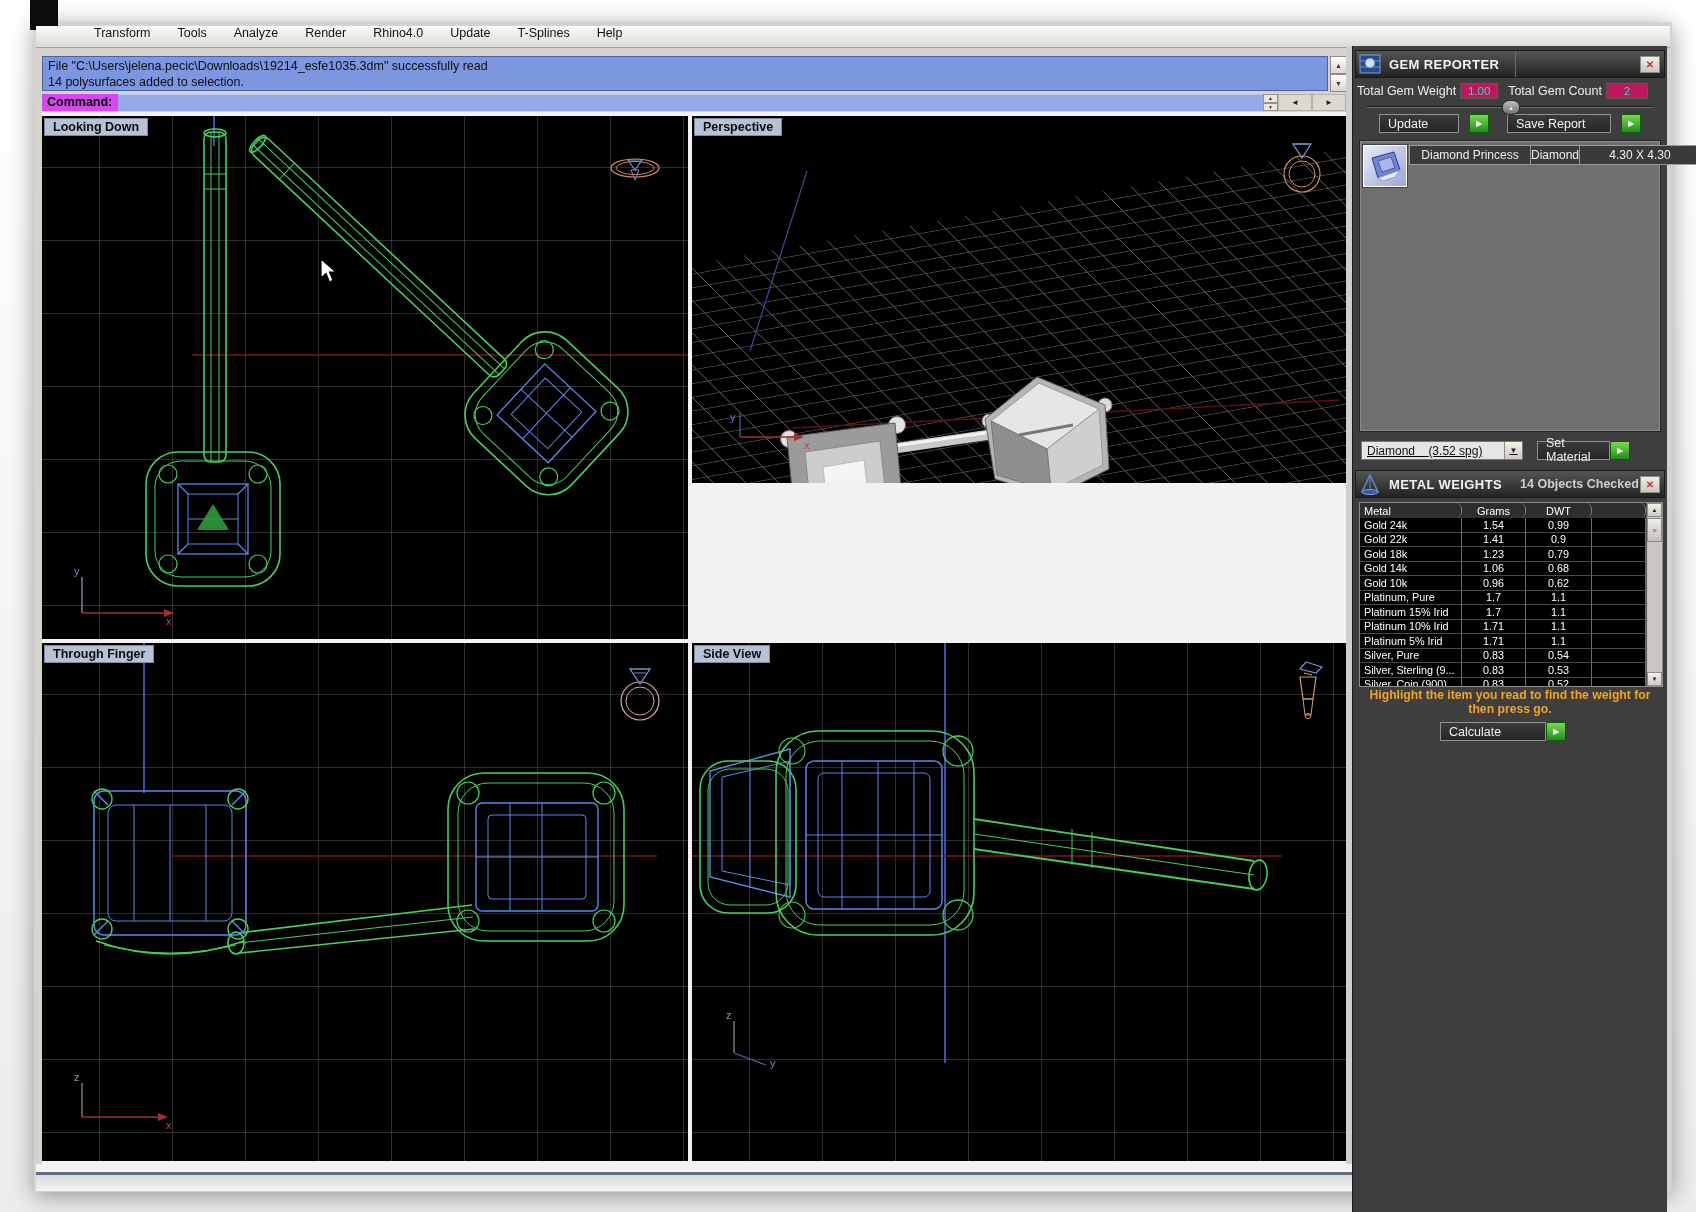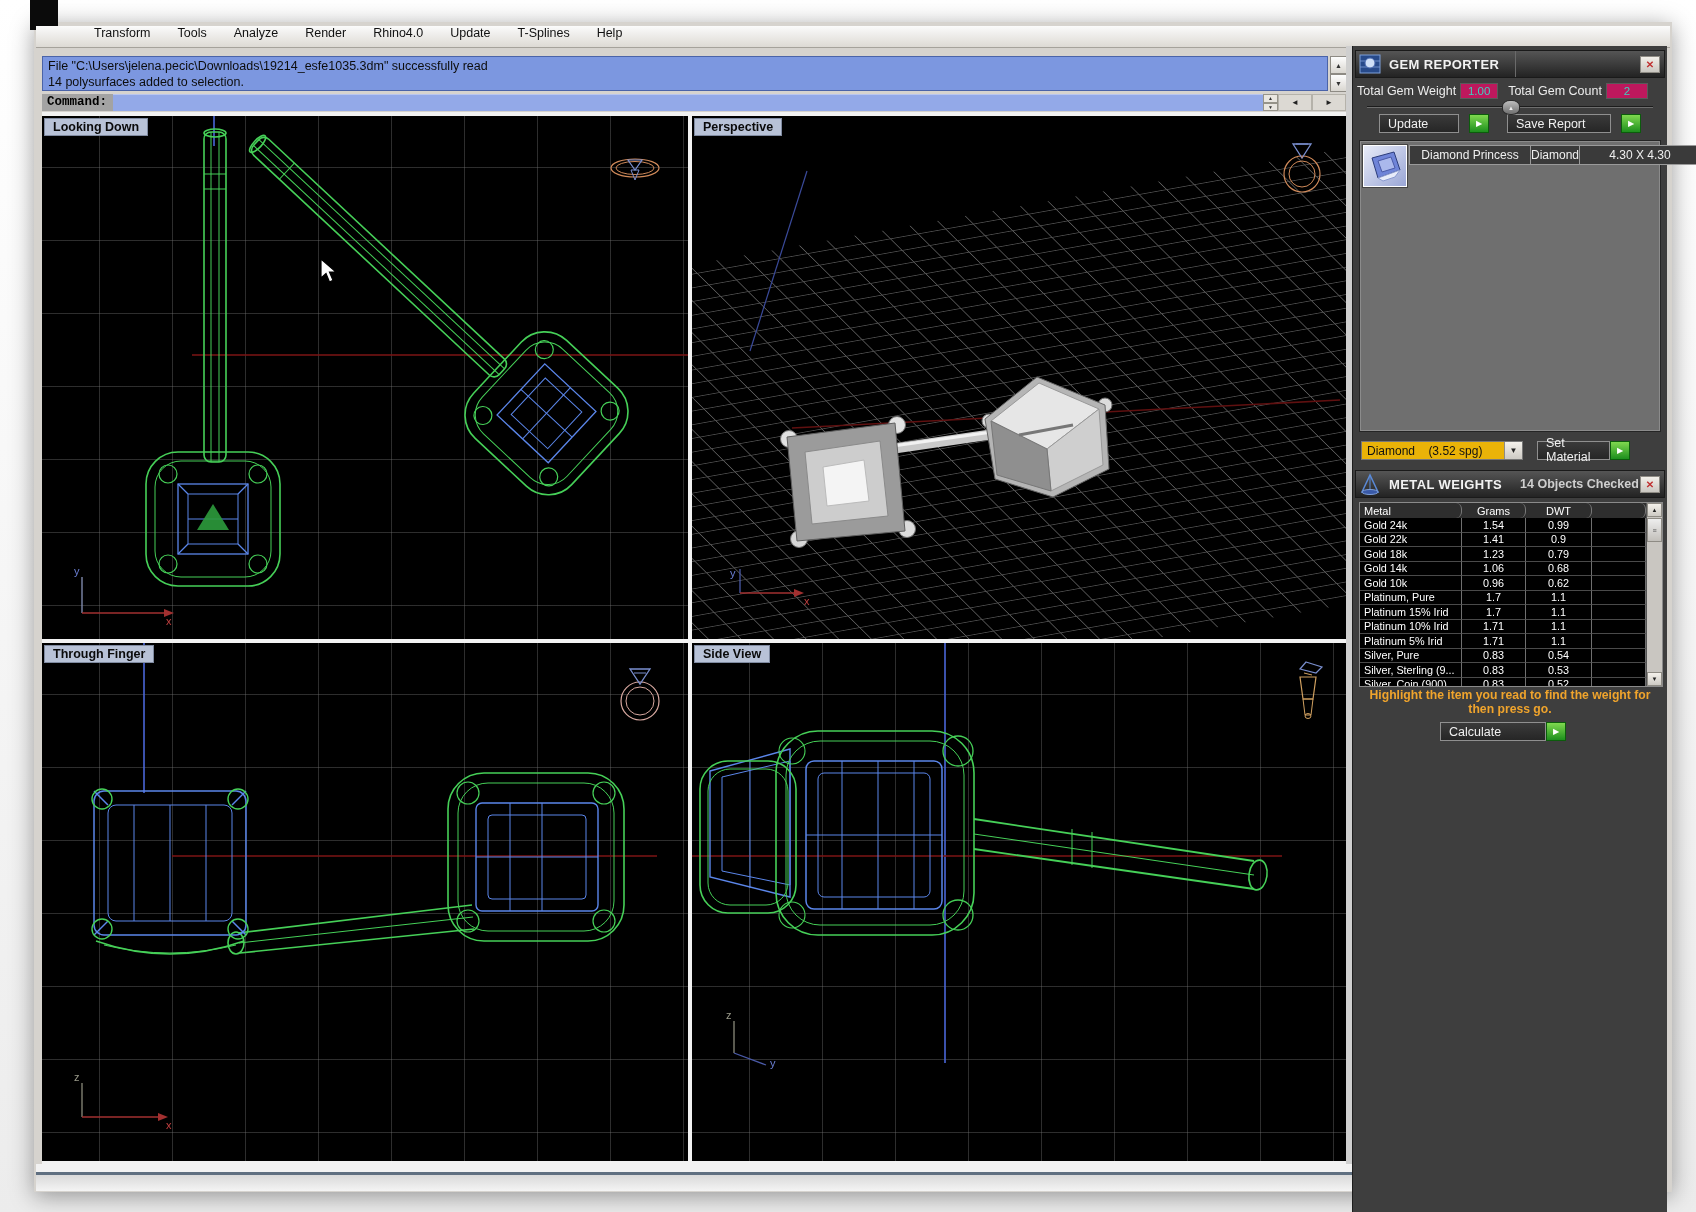--- a/index.html
+++ b/index.html
@@ -19,21 +19,21 @@
   .menu-item{white-space:nowrap;}
   
   .cmdarea{position:absolute;left:42px;top:56px;width:1304px;height:54px;background:#d6d3ce;}
   .cmd-history{position:absolute;left:0;top:0;width:1286px;height:35px;background:#7c97e0;
     border:1px solid #4a63a8;padding:1px 5px;box-sizing:border-box;
     font-size:12.5px;line-height:16px;color:#0d0d0d;}
   .cmd-vscroll{position:absolute;left:1288px;top:0;width:17px;height:37px;}
   .sbtn{width:17px;height:18px;background:linear-gradient(#fdfdfd,#d9d6d0);border:1px solid #8e8b84;
     box-sizing:border-box;font-size:7px;color:#333;display:flex;align-items:center;justify-content:center;}
   .cmd-row{position:absolute;left:0;top:38px;width:1304px;height:17px;display:flex;}
-  .cmd-label{background:#a3a3a3;color:#000;font-weight:bold;font-size:12.5px;line-height:17px;padding:0 6px 0 5px;font-family:Liberation Mono, monospace;}
+  .cmd-label{background:#d946ef;color:#000;font-weight:bold;font-size:12.5px;line-height:17px;padding:0 6px 0 5px;}
   .cmd-input{flex:1;background:#93a9e8;border-top:1px solid #b9c6ef;}
   .cmd-spin{width:15px;height:17px;display:flex;flex-direction:column;}
   .cmd-spin div{flex:1;background:#e9e6e0;border:1px solid #969389;font-size:5px;color:#333;
     display:flex;align-items:center;justify-content:center;box-sizing:border-box;}
   .hbtn{width:34px;height:17px;background:#dcd9d3;border:1px solid #b5b2aa;box-sizing:border-box;
     font-size:8px;color:#222;display:flex;align-items:center;justify-content:center;}
   
   .viewports{position:absolute;left:42px;top:112px;width:1310px;height:1052px;background:#f2f2f2;}
   .vp{position:absolute;background:#000;overflow:hidden;}
   .grid72{background-image:linear-gradient(rgba(120,120,120,.38) 1px,transparent 1px),
@@ -73,21 +73,21 @@
   .gr-list{position:absolute;left:6px;right:6px;top:94px;height:290px;background:#6f6f6f;
     border:1px solid #252525;box-shadow:inset 0 0 0 1px #8b8b8b;}
   .gem-row{display:flex;margin:4px 3px;}
   .gem-thumb{width:42px;height:40px;background:linear-gradient(135deg,#e8ecf8,#9aa6d6);
     border:1px solid #fff;box-shadow:0 0 0 1px #444;margin-right:3px;}
   .gem-table{flex:1;display:flex;flex-direction:row;}
   .gem-tr{display:flex;height:20px;}
   .gem-td{background:#3a3a3a;border:1px solid #9a9a9a;color:#efefef;font-size:12px;
     display:flex;align-items:center;justify-content:center;box-sizing:border-box;margin-left:-1px;}
   .gr-material{position:absolute;left:8px;right:4px;top:394px;height:20px;display:flex;align-items:center;}
-  .combo{width:162px;height:19px;background:#eab308;border:1px solid #777;display:flex;box-sizing:border-box;}
+  .combo{width:162px;height:19px;background:#e5e5e5;border:1px solid #777;display:flex;box-sizing:border-box;text-decoration:underline;}
   .combo-text{flex:1;font-size:12px;color:#111;padding:2px 5px;white-space:nowrap;overflow:hidden;}
   .combo-btn{width:17px;background:linear-gradient(#f4f1eb,#cdcac4);border-left:1px solid #8e8b84;
     color:#222;font-size:8px;display:flex;align-items:center;justify-content:center;}
   
   .mw-header{top:424px;}
   .mw-table{position:absolute;left:6px;right:4px;top:456px;height:183px;background:#000;
     border:1px solid #8a8a8a;overflow:hidden;}
   .mw-hrow{display:flex;height:15px;background:#2e2e2e;color:#fff;font-size:11px;}
   .mw-hcell{border-right:1px solid #777;box-sizing:border-box;display:flex;align-items:center;border-radius:6px;}
   .mw-row{display:flex;height:14.5px;color:#fff;font-size:10.8px;}
@@ -217,21 +217,21 @@
       </svg>
       <svg class="axis-svg" style="left:26px;bottom:12px;" width="110" height="64" viewBox="0 0 110 64">
         <line x1="14" y1="14" x2="14" y2="50" stroke="#8893b8" stroke-width="1.3"></line>
         <line x1="14" y1="50" x2="96" y2="50" stroke="#a23030" stroke-width="1.3"></line>
         <polygon points="96,46 106,50 96,54" fill="#a23030"></polygon>
         <text x="6" y="12" fill="#6b7fd4" font-size="11">y</text>
         <text x="98" y="62" fill="#c24040" font-size="11">x</text>
       </svg>
     </div>
 
-    <div class="vp" style="left:650px;top:4px;width:660px;height:523px;">
+    <div class="vp" style="left:650px;top:4px;width:660px;height:367px;">
       <svg class="vp-svg" width="660" height="523" viewBox="0 0 660 523">
         <defs>
           <pattern id="pg" width="30" height="30" patternUnits="userSpaceOnUse">
             <path d="M30 .5H.5V30" fill="none" stroke="#8f8f8f" stroke-width="1"></path>
           </pattern>
         </defs>
         <g transform="translate(330,318) scale(1,0.42) rotate(-23)" opacity="0.85">
           <rect x="-640" y="-500" width="1280" height="1000" fill="url(#pg)"></rect>
         </g>
         <line x1="115" y1="55" x2="58" y2="235" stroke="#3a4a9a" stroke-width="1.2"></line>

